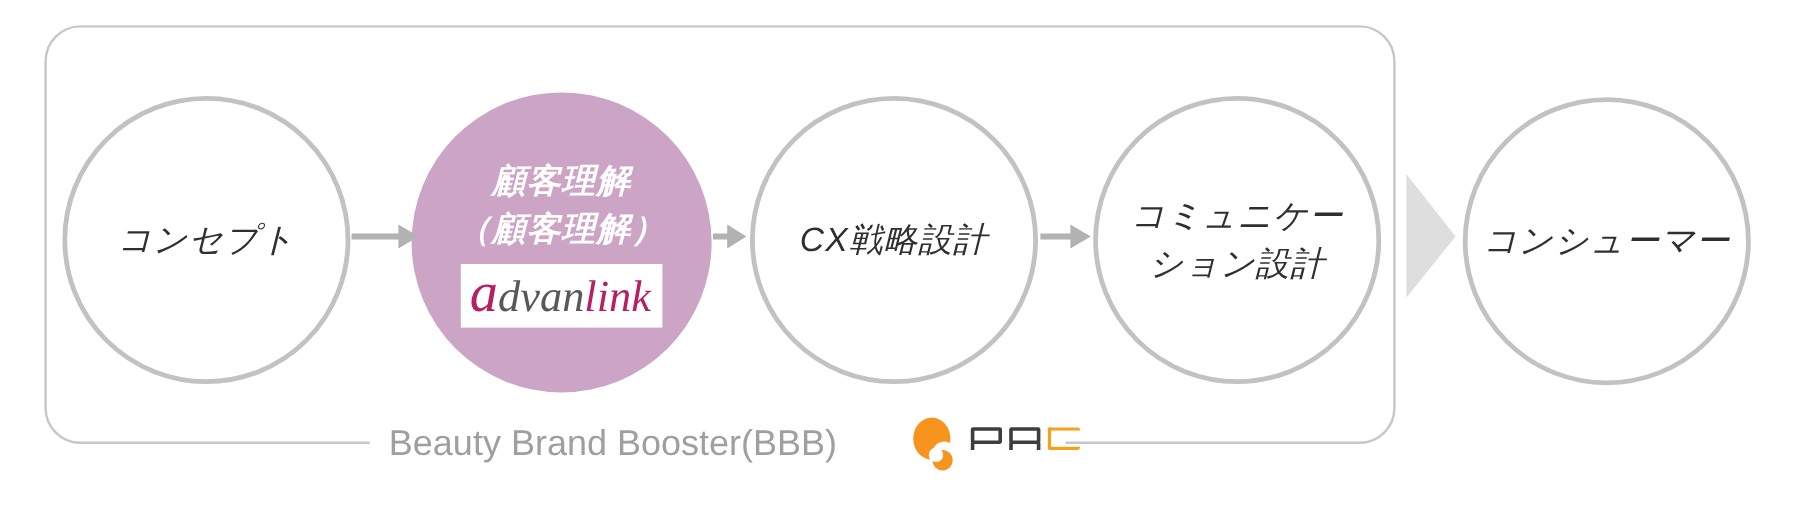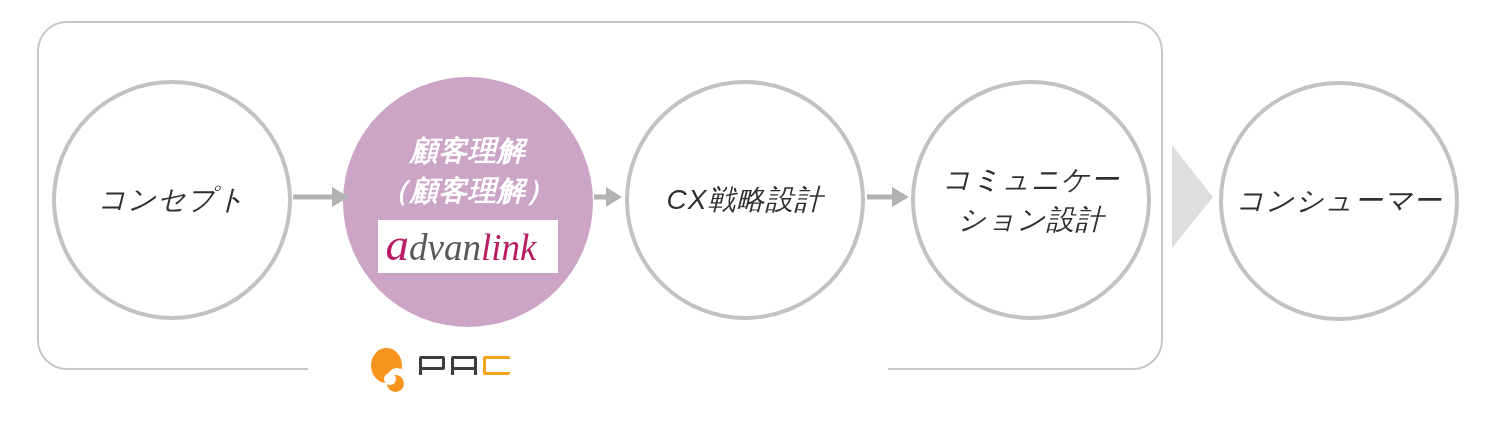--- a/index.html
+++ b/index.html
@@ -30,21 +30,21 @@
   .circle.highlight{background:#cba4c6;width:250px;height:250px;border:none;color:#fff;}
   .jp{font-size:28px;line-height:1.42;letter-spacing:1px;}
   .circle.highlight .jp{font-weight:bold;}
   #c1{left:52px;top:80px;}
   #c2{left:343px;top:77px;}
   #c3{left:625px;top:80px;}
   #c4{left:911px;top:80px;align-items:center;}
   #c5{left:1219px;top:81px;}
   
   .advanlink{
-    margin-top:10px;background:#ffffff;padding:1px 22px 5px 8px;line-height:1;
+    margin-top:10px;background:#ffffff;padding:1px 10px 5px 8px;line-height:1;
     font-family:"Liberation Serif", serif;white-space:nowrap;
   }
   .advanlink .seg1{font-size:47px;color:#b81e63;}
   .advanlink .seg2{font-size:37px;color:#58585a;}
   .advanlink .seg3{font-size:37px;color:#b81e63;}
   
   .arrow{position:absolute;}
   #a1{left:292px;top:183px;}
   #a2{left:594px;top:183px;}
   #a3{left:866px;top:183px;}
@@ -120,20 +120,21 @@
   <div class="arrow" id="a3">
     <svg width="43" height="28" viewBox="0 0 43 28">
       <line x1="1" y1="14" x2="28" y2="14" stroke="#b2b2b2" stroke-width="5"></line>
       <polygon points="26,4 43,14 26,24" fill="#b2b2b2"></polygon>
     </svg>
   </div>
 
   <div class="big-triangle"></div>
 
   <div class="frame-label-strip">
+    <span class="frame-label-text">Beauty Brand Booster(BBB)</span>
     <div class="pac-logo">
       <div class="pac-blob">
         <div class="b1"></div>
           <div class="b2"></div>
           <div class="b3"></div>
           <div class="b4"></div>
       </div>
       <div class="pac-letters">
         <div class="pac-letter">
           <div class="loop"></div>

